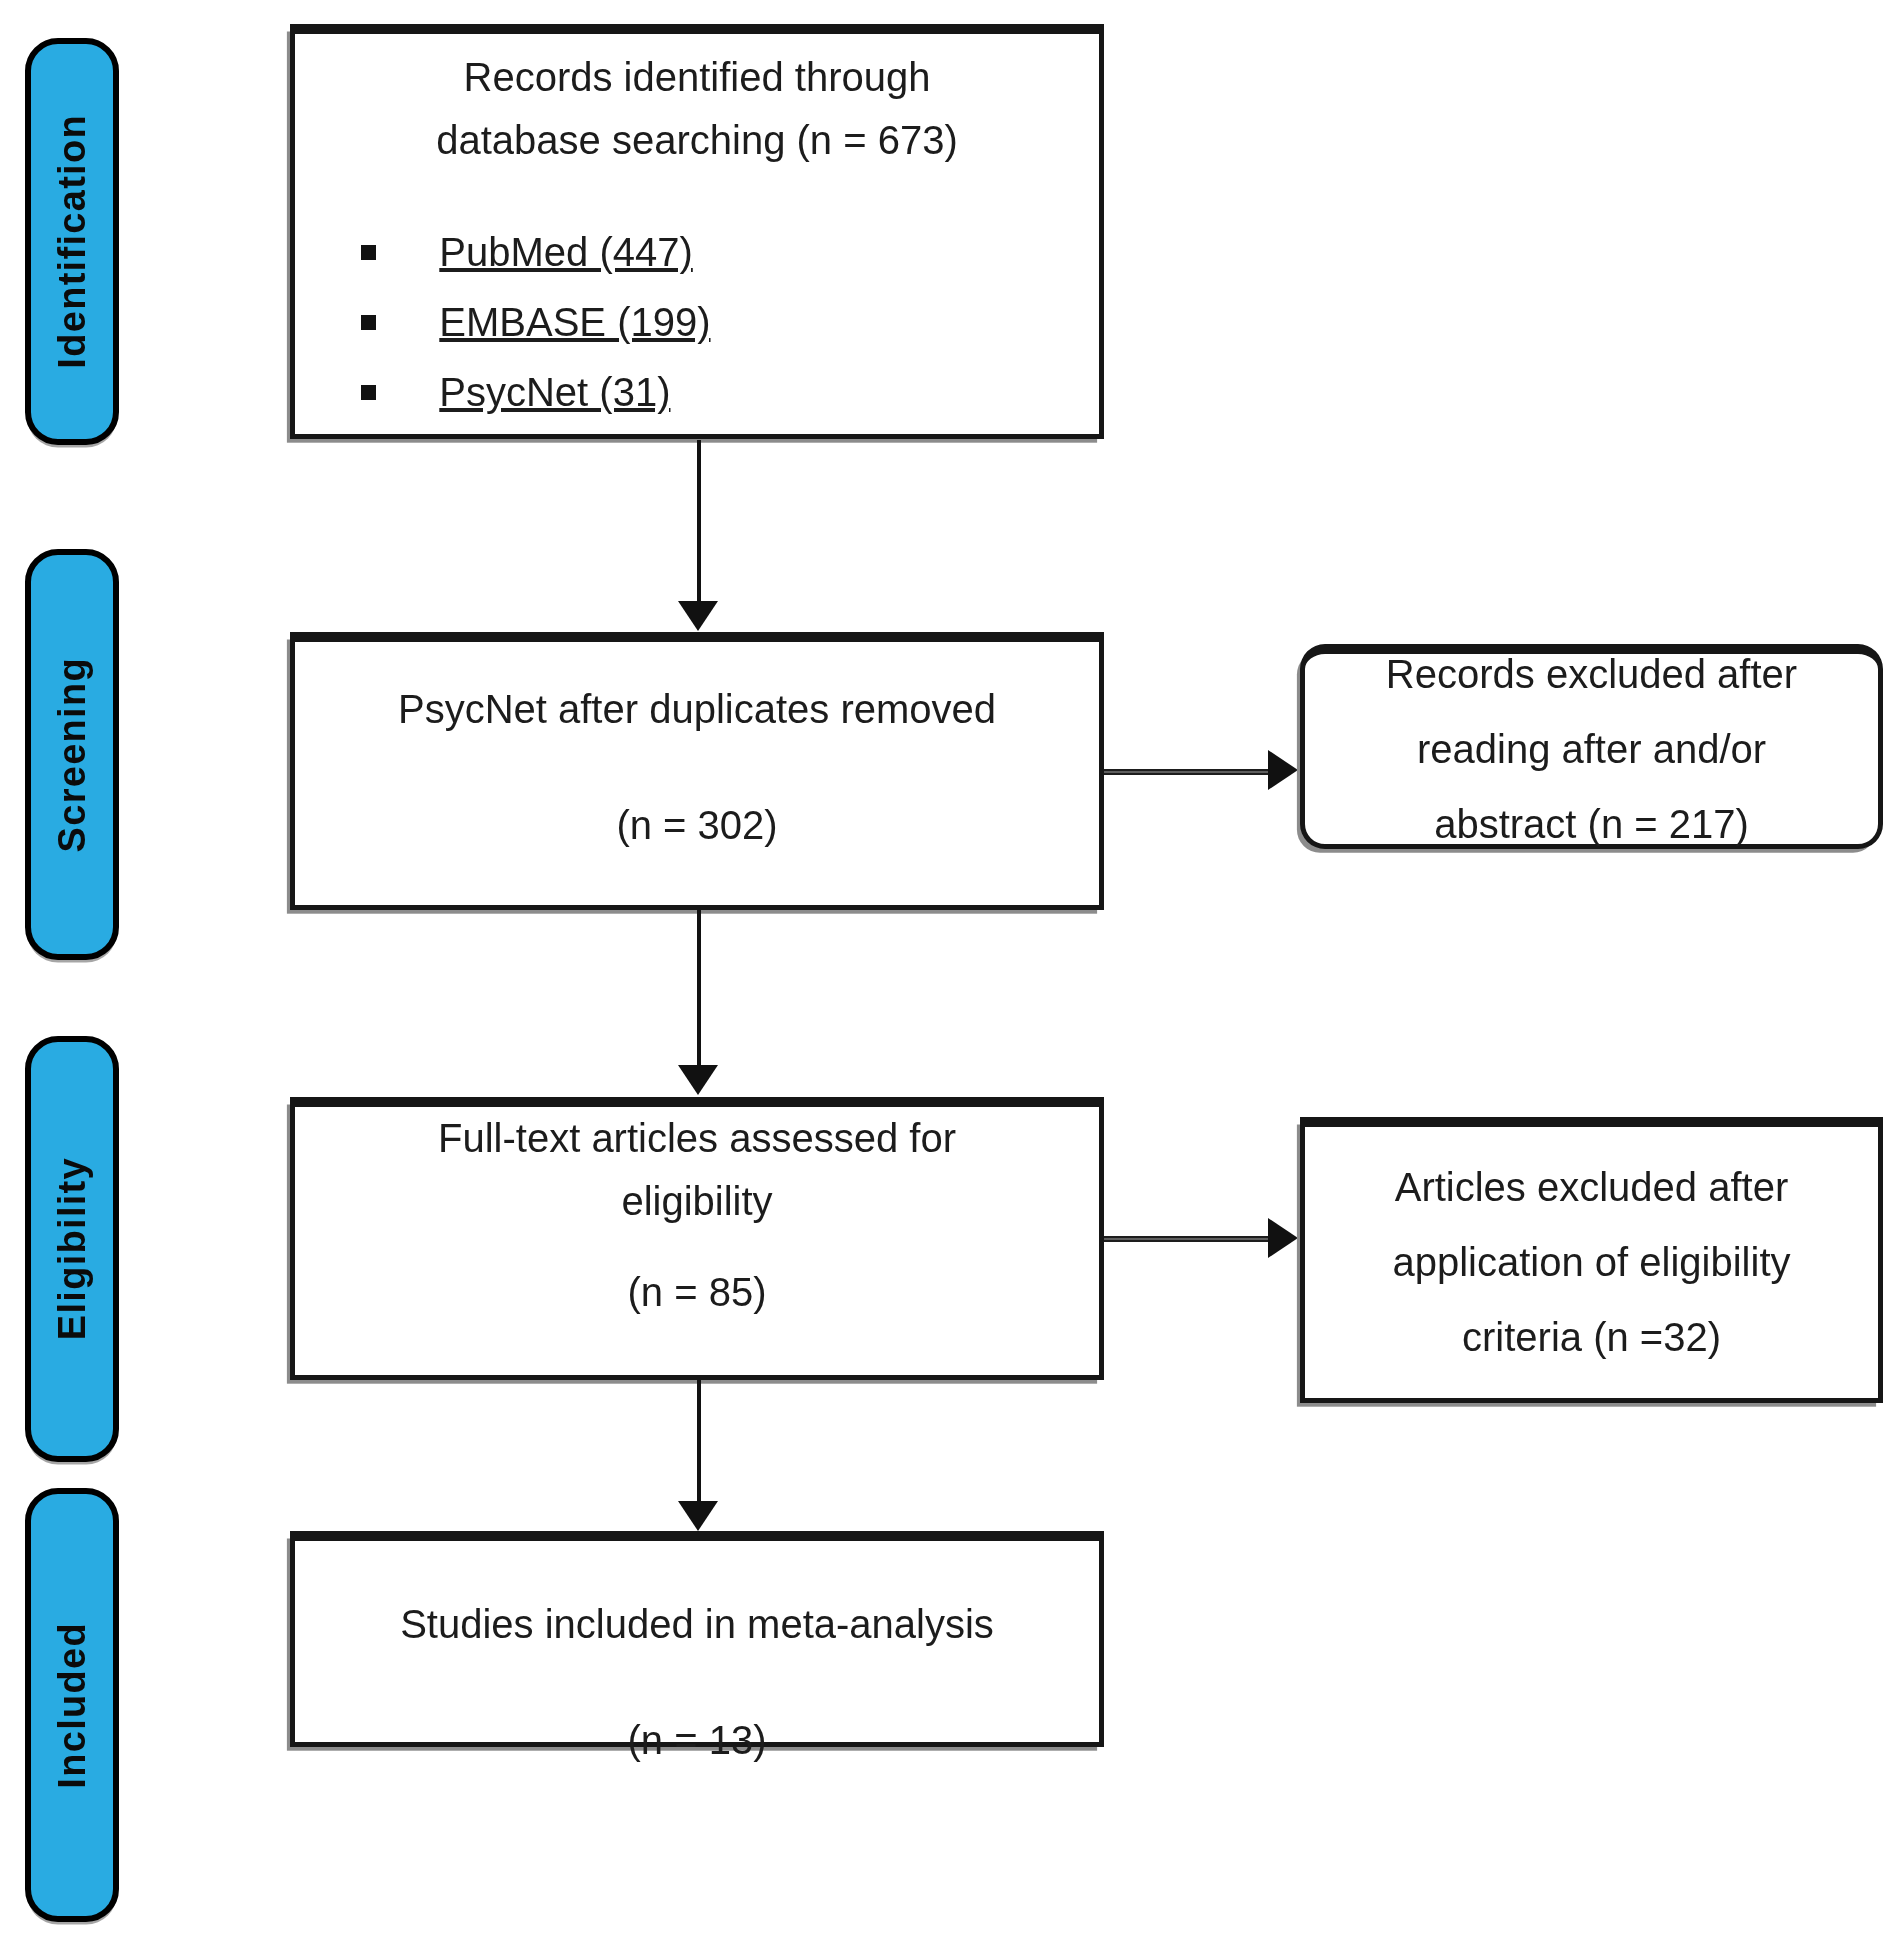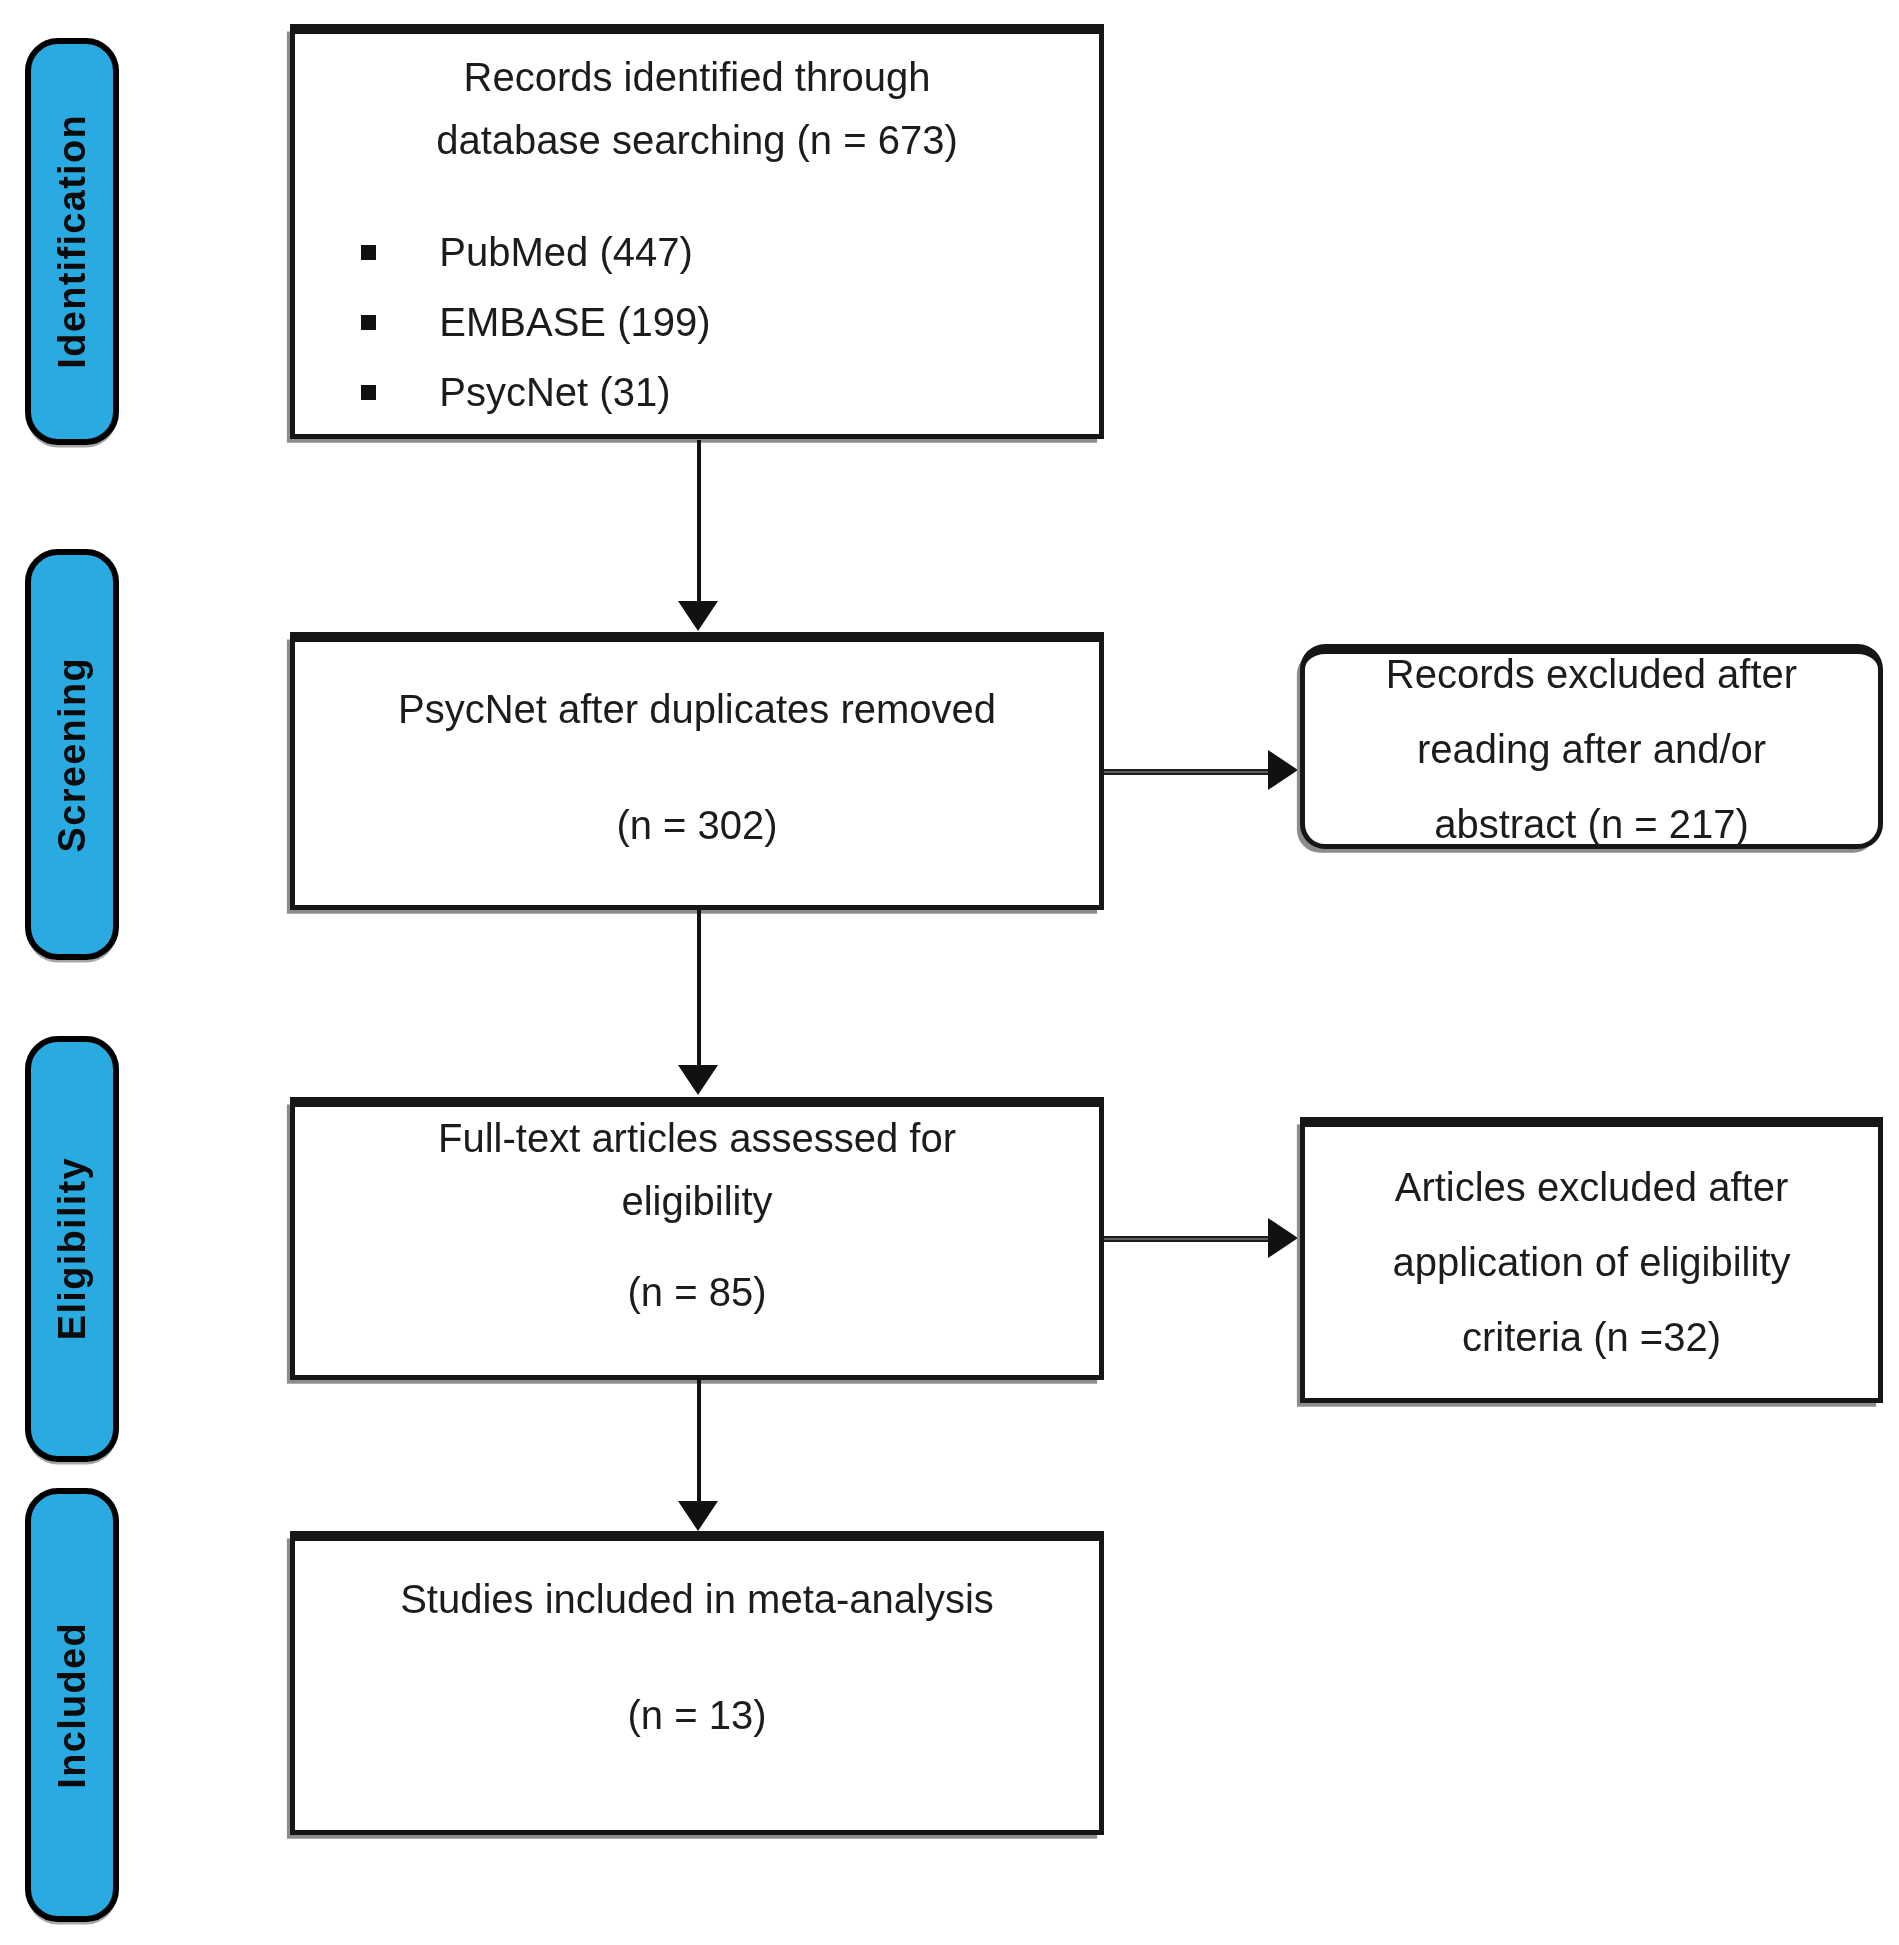--- a/index.html
+++ b/index.html
@@ -54,33 +54,34 @@
     text-align: center;
   }
   .box .line { white-space: nowrap; }
 
   .box-main { left: 290px; width: 814px; }
   .box-side { left: 1300px; width: 583px; display: flex; flex-direction: column; justify-content: center; line-height: 75px; }
 
   #box-identified { top: 24.4px;  height: 415px; padding-top: 12px; }
   #box-duplicates { top: 632px; height: 278px; padding-top: 36px; }
   #box-fulltext   { top: 1097px; height: 283px; }
-  #box-included   { top: 1531px; height: 304px; padding-top: 27px; }
+  #box-included   { top: 1531px; height: 216px; padding-top: 52px; }
   #box-excluded-screening  { top: 644px; height: 205px; border-radius: 25px; }
   #box-excluded-eligibility{ top: 1117px; height: 286px; }
 
   .gap-line { margin-top: 53px; }
   .gap-small { margin-top: 28px; }
 
   
   .bullets {
     list-style: none;
     margin: 45px 0 0 60px;
     padding: 0;
     text-align: center;
+    text-decoration: underline;
   }
   .bullets li {
     display: flex;
     align-items: center;
     line-height: 70px;
   }
   .bullet-square {
     width: 15px;
     height: 15px;
     background: #111111;

